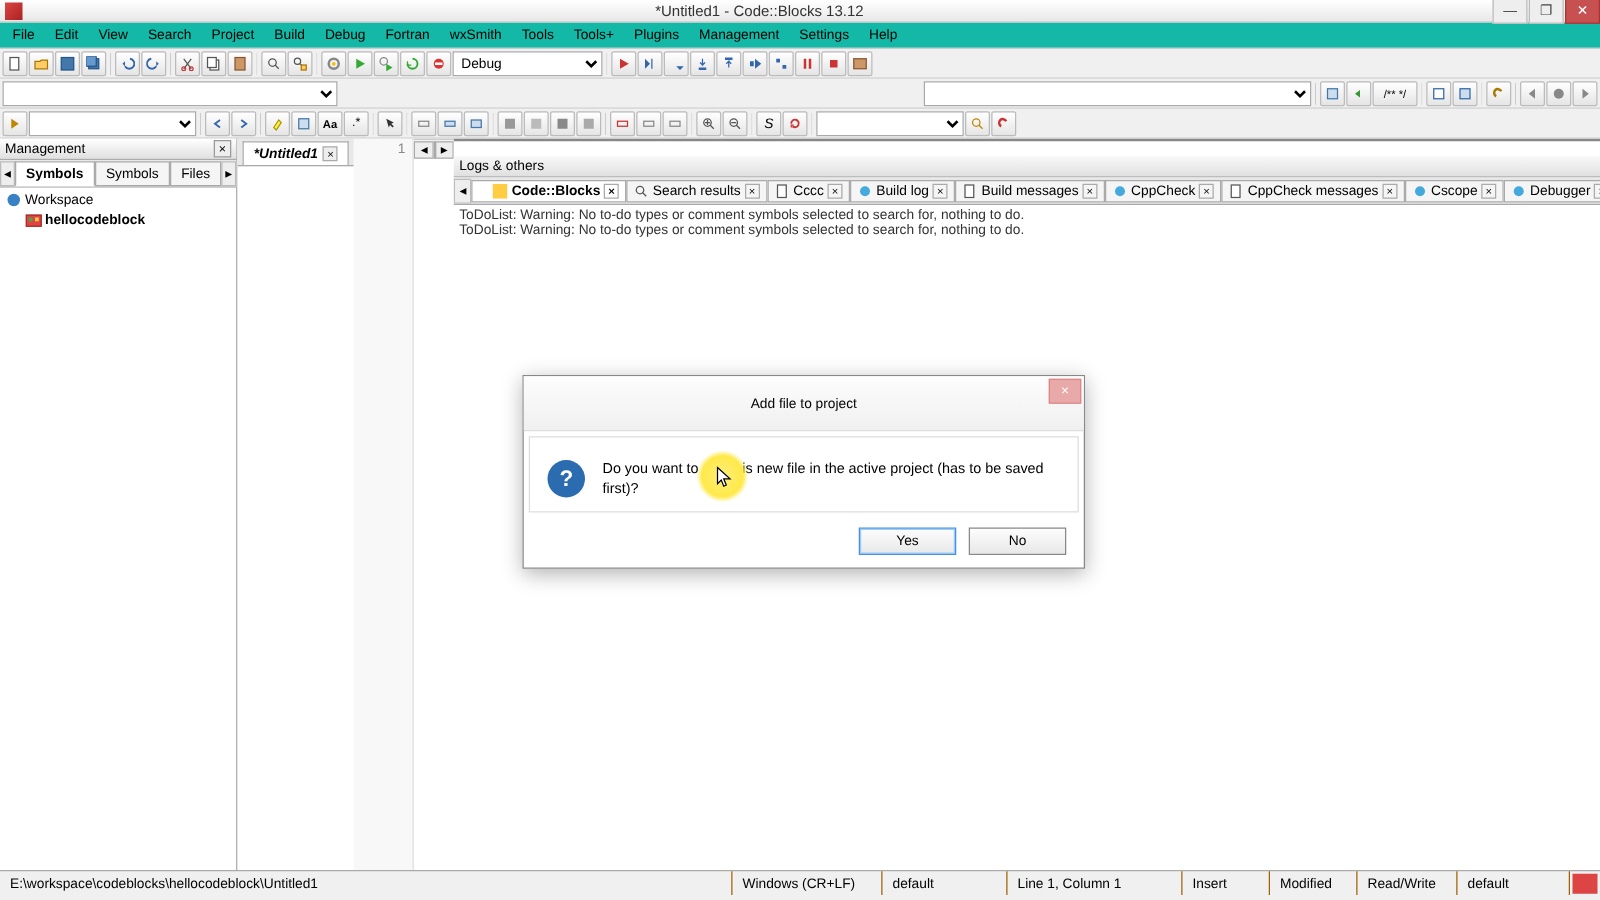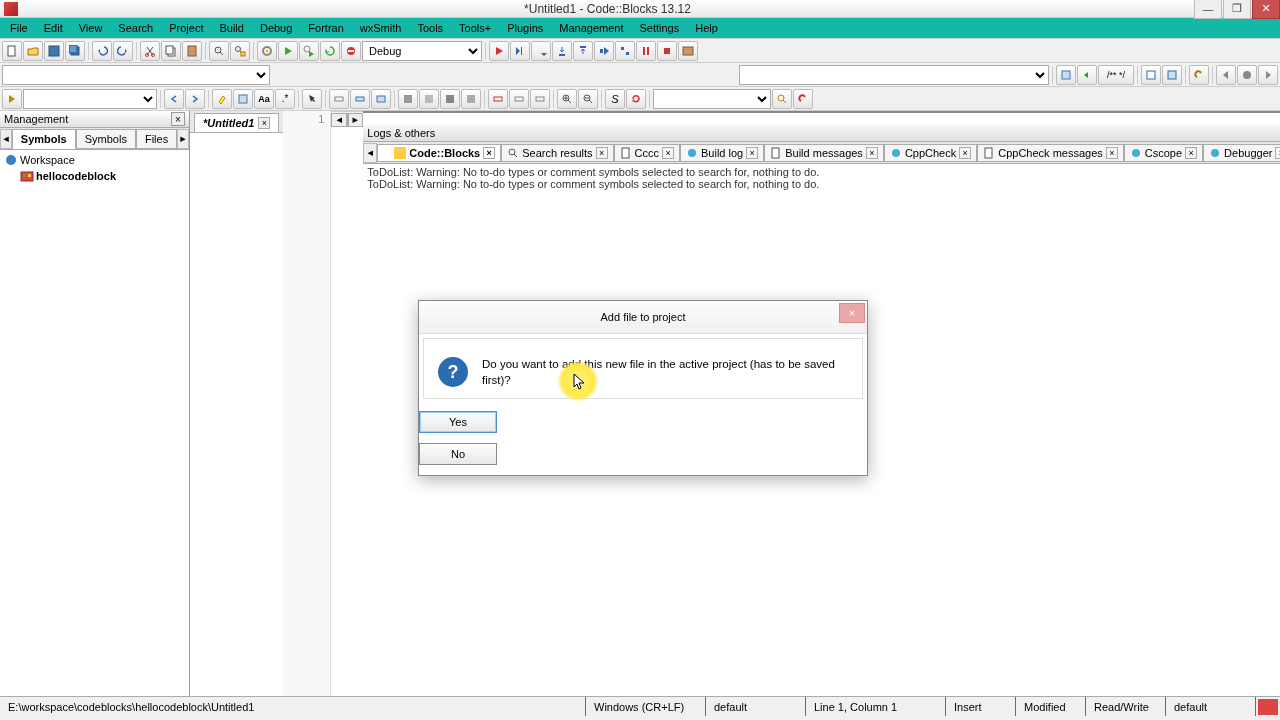--- a/index.html
+++ b/index.html
@@ -57,27 +57,27 @@
 .log-tab-close { width:12px; height:12px; border:1px solid #aaa; font-size:9px; display:flex; align-items:center; justify-content:center; }
 .log-tab-icon { width:12px; height:12px; }
 .logs-body { flex:1; padding:2px 4px; overflow:auto; font-size:11px; color:#333; position:relative; }
 .logs-scroll { position:absolute; right:0; top:0; bottom:0; width:16px; background:#f0f0f0; border-left:1px solid #ccc; }
 
 .statusbar { height:20px; background:#f0f0f0; border-top:1px solid #aaa; display:flex; align-items:center; font-size:11px; }
 .status-cell { padding:0 8px; border-right:1px solid #a16207; height:100%; display:flex; align-items:center; }
 .status-path { flex:1; }
 
 .dialog { position:absolute; left:418px; top:300px; width:450px; background:#fff; border:1px solid #888; box-shadow:0 4px 16px rgba(0,0,0,0.3); }
-.dialog-title { height:33px; background:linear-gradient(#fdfdfd,#f0f0f0); display:flex; align-items:center; justify-content:center; position:relative; border-bottom:1px solid #ddd; font-size:12px; }
+.dialog-title { height:44px; background:linear-gradient(#fdfdfd,#f0f0f0); display:flex; align-items:center; justify-content:center; position:relative; border-bottom:1px solid #ddd; font-size:12px; }
 .dialog-close { position:absolute; right:2px; top:2px; width:26px; height:20px; background:#e9a9a9; color:#fff; display:flex; align-items:center; justify-content:center; border:1px solid #d88; }
 .dialog-body { padding:18px 14px 10px 14px; border:1px solid #ddd; margin:4px; }
 .dialog-content { display:flex; gap:14px; align-items:flex-start; }
 .q-icon { width:30px; height:30px; border-radius:50%; background:#2b6bb0; display:flex; align-items:center; justify-content:center; color:#fff; font-weight:bold; font-size:18px; flex-shrink:0; }
 .dialog-msg { font-size:11.5px; line-height:1.35; }
-.dialog-buttons { display:flex; justify-content:flex-end; gap:10px; padding:8px 14px 10px 0;flex-direction:column; }
+.dialog-buttons { display:flex; justify-content:flex-end; gap:10px; padding:8px 14px 10px 0; }
 .dlg-btn { width:78px; height:22px; border:1px solid #888; background:linear-gradient(#fdfdfd,#e8e8e8); }
 .dlg-btn.primary { border:1px solid #4a90d9; box-shadow:0 0 0 1px #9cf inset; }
 
 .cursor-hl { position:absolute; width:42px; height:42px; border-radius:50%; background:radial-gradient(circle,#ffef7a 0%,#ffe94a 55%,rgba(255,233,74,0) 70%); left:557px; top:360px; pointer-events:none; }
 .cursor-arrow { position:absolute; left:573px; top:373px; pointer-events:none; }
 </style>
 </head>
 <body>
 
 <div class="titlebar">

